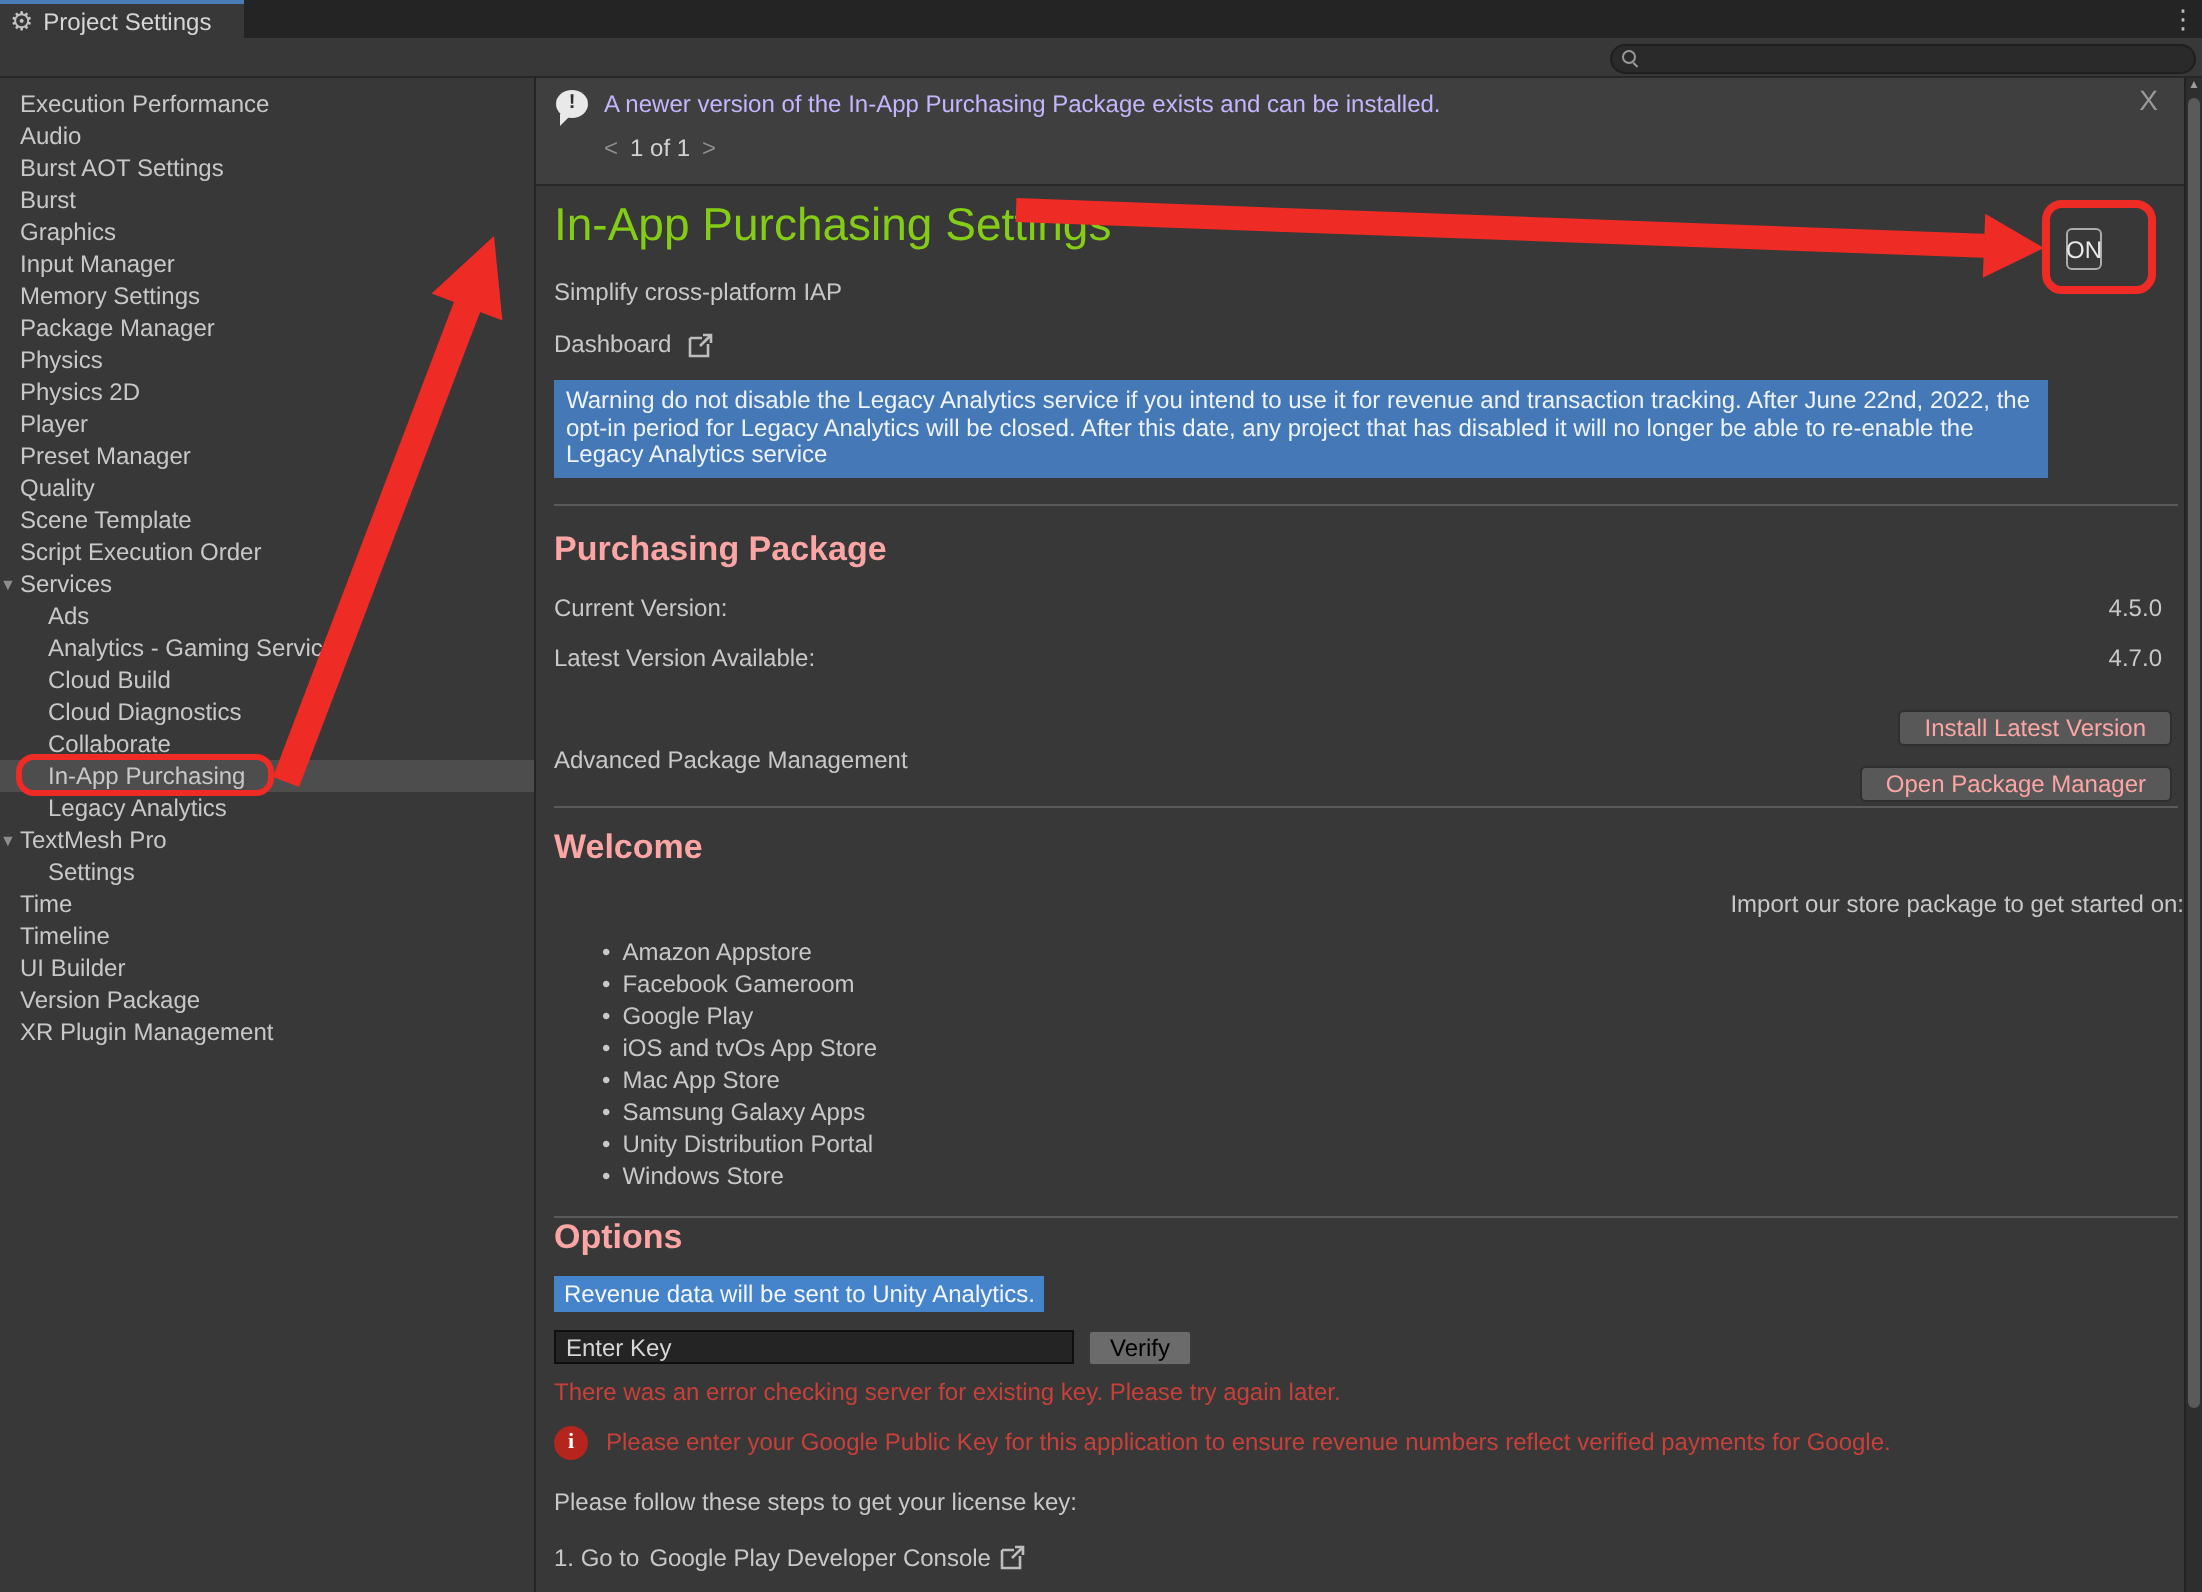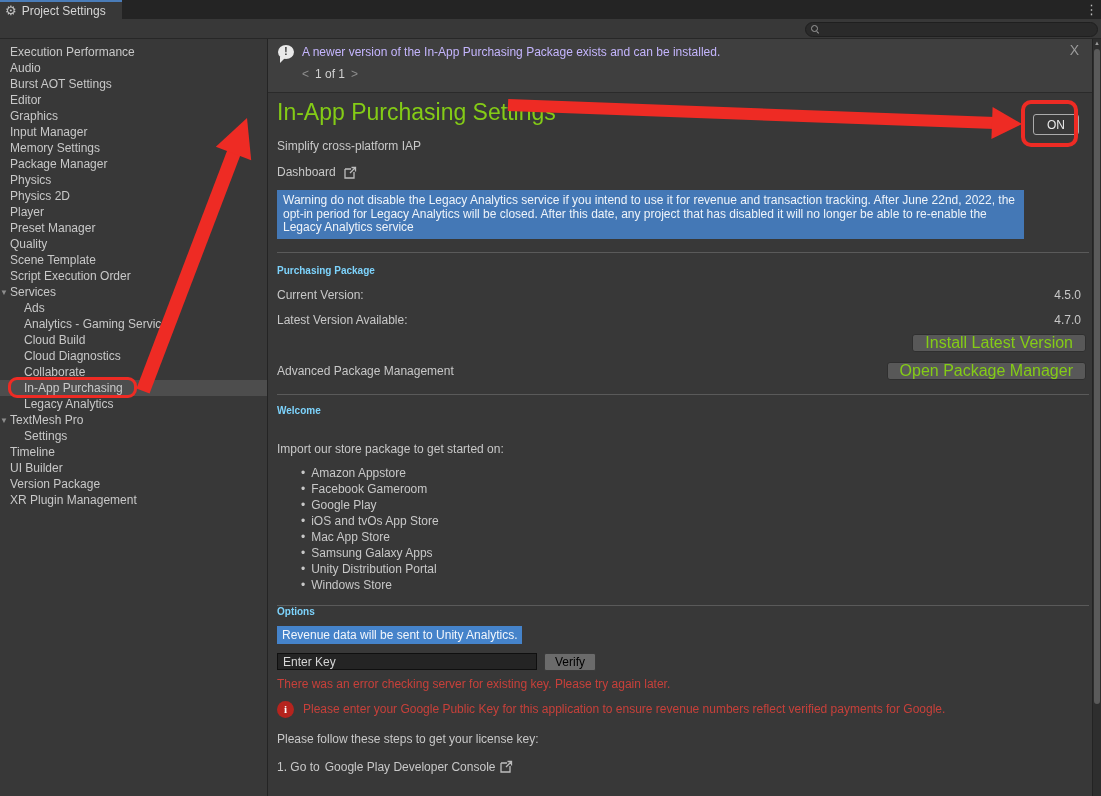--- a/index.html
+++ b/index.html
@@ -45,45 +45,45 @@
   .pager .pg{color:#8e8e8e;cursor:default;}
   .close-x{position:absolute;right:13px;top:3px;font-size:14px;color:#9a9a9a;cursor:default;}
   .content{padding:6px 0 0 9px;position:relative;}
   .h-title{font-size:23px;font-weight:400;color:#84cc16;}
   .subtitle{margin-top:13px;}
   .dash-row{margin-top:12px;display:flex;align-items:center;gap:8px;width:max-content;cursor:default;}
   .ext{width:13px;height:13px;flex:0 0 auto;}
   .ext svg{display:block;}
   .warnbox{margin-top:11px;width:747px;background:#4478b6;color:#eef3f9;padding:4px 6px;line-height:13.5px;}
   .sep{height:1px;background:#5a5a5a;width:812px;}
-  .sec-h{font-size:10px;font-weight:bold;color:#7dd3fc;}
+  .sec-h{font-size:17px;font-weight:bold;color:#fca5a5;}
   .frow{position:relative;height:18px;line-height:18px;width:815px;}
   .rvalue{position:absolute;right:11px;top:0;}
-  .btn{position:absolute;right:6px;top:0;height:18px;background:#585858;border:1px solid #2f2f2f;
-       border-radius:3px;color:#84cc16;font-size:16px;font-family:"Liberation Sans",sans-serif;
+  .btn{position:absolute;right:6px;top:12px;height:18px;background:#585858;border:1px solid #2f2f2f;
+       border-radius:3px;color:#fca5a5;font-size:12px;font-family:"Liberation Sans",sans-serif;
        padding:0 12px;line-height:16px;cursor:default;}
   .stores{margin-top:9px;padding-left:24px;list-style:none;}
   .stores li{height:16px;line-height:16px;}
   .blt{margin-right:6px;}
   .revenue{display:inline-block;margin-top:9px;background:#4583ca;color:#f2f6fc;padding:2px 5px;}
   .keyrow{margin-top:9px;display:flex;gap:7px;align-items:center;}
   .keyinput{width:260px;height:17px;background:#242424;border:1px solid #0f0f0f;color:#dcdcdc;
             font-size:12px;padding:0 5px;font-family:"Liberation Sans",sans-serif;}
   .keyinput::placeholder{color:#d6d6d6;opacity:1;}
   .btn-verify{height:18px;background:#6b6b6b;border:1px solid #3a3a3a;border-radius:2px;color:#000000;
               font-size:12px;padding:0 10px;font-family:"Liberation Sans",sans-serif;cursor:default;}
   .err{margin-top:6px;color:#c7403a;}
   .ginfo{margin-top:10px;display:flex;gap:9px;align-items:flex-start;}
   .info-i{width:17px;height:17px;border-radius:50%;background:#b6241e;color:#fff;font-weight:bold;
           font-size:11px;text-align:center;line-height:17px;flex:0 0 auto;font-family:"Liberation Serif",serif;}
   .ginfo .gtxt{color:#c7403a;padding-top:1px;}
   .steps-intro{margin-top:14px;}
   .step1{margin-top:14px;display:flex;align-items:center;gap:5px;width:max-content;}
   
-  .on-box{position:absolute;left:1033px;top:114px;width:46px;height:21px;border:1px solid #ababab;
+  .on-box{position:absolute;left:1033px;top:114px;width:18px;height:21px;border:1px solid #ababab;
           border-radius:3px;color:#e9e9e9;display:flex;align-items:center;justify-content:center;
           background:transparent;font-size:12px;}
   .red-rect-on{position:absolute;left:1021px;top:100px;width:57px;height:47px;border:4px solid #ee2b24;border-radius:10px;}
   .red-rect-side{position:absolute;left:8px;top:377px;width:129px;height:21px;border:3px solid #ee2b24;border-radius:9px;}
   .overlay{position:absolute;left:0;top:0;pointer-events:none;}
   
   .sbar{position:absolute;right:0;top:39px;width:9px;bottom:0;background:#2e2e2e;border-left:1px solid #232323;}
   .sb-up{position:absolute;left:0;top:1px;width:8px;text-align:center;font-size:6px;color:#9a9a9a;}
   .sb-thumb{position:absolute;left:1px;top:10px;width:6px;height:655px;background:#5a5a5a;border-radius:4px;}
 </style>
@@ -102,21 +102,21 @@
   <div class="search">
     <span class="mag"></span>
     <input type="text" style="">
   </div>
 </div>
 
 <div class="sidebar">
   <div class="srow">Execution Performance</div>
   <div class="srow">Audio</div>
   <div class="srow">Burst AOT Settings</div>
-  <div class="srow">Editor</div>
+  <div class="srow">Burst</div>
   <div class="srow">Graphics</div>
   <div class="srow">Input Manager</div>
   <div class="srow">Memory Settings</div>
   <div class="srow">Package Manager</div>
   <div class="srow">Physics</div>
   <div class="srow">Physics 2D</div>
   <div class="srow">Player</div>
   <div class="srow">Preset Manager</div>
   <div class="srow">Quality</div>
   <div class="srow">Scene Template</div>
@@ -124,20 +124,21 @@
   <div class="srow"><span class="tri">▼</span><span>Services</span></div>
   <div class="srow lvl2">Ads</div>
   <div class="srow lvl2">Analytics - Gaming Services</div>
   <div class="srow lvl2">Cloud Build</div>
   <div class="srow lvl2">Cloud Diagnostics</div>
   <div class="srow lvl2">Collaborate</div>
   <div class="srow lvl2 selected">In-App Purchasing</div>
   <div class="srow lvl2">Legacy Analytics</div>
   <div class="srow"><span class="tri">▼</span><span>TextMesh Pro</span></div>
   <div class="srow lvl2">Settings</div>
+  <div class="srow">Time</div>
   <div class="srow">Timeline</div>
   <div class="srow">UI Builder</div>
   <div class="srow">Version Package</div>
   <div class="srow">XR Plugin Management</div>
 </div>
 <div class="vdiv"></div>
 
 <div class="main">
   <div class="banner">
     <div class="bubble">!</div>
@@ -179,21 +180,21 @@
       <button class="btn">Install Latest Version</button>
     </div>
     <div class="frow" style="margin-top:10px;">
       <span>Advanced Package Management</span>
       <button class="btn">Open Package Manager</button>
     </div>
 
     <div class="sep" style="margin-top:14px;"></div>
 
     <div class="sec-h" style="margin-top:10px;">Welcome</div>
-    <div style="margin-top:26px;">Import our store package to get started on:</div>
+    <div style="margin-top:11px;text-align:right;">Import our store package to get started on:</div>
     <ul class="stores">
       <li><span class="blt">•</span><span>Amazon Appstore</span></li>
       <li><span class="blt">•</span><span>Facebook Gameroom</span></li>
       <li><span class="blt">•</span><span>Google Play</span></li>
       <li><span class="blt">•</span><span>iOS and tvOs App Store</span></li>
       <li><span class="blt">•</span><span>Mac App Store</span></li>
       <li><span class="blt">•</span><span>Samsung Galaxy Apps</span></li>
       <li><span class="blt">•</span><span>Unity Distribution Portal</span></li>
       <li><span class="blt">•</span><span>Windows Store</span></li>
     </ul>

